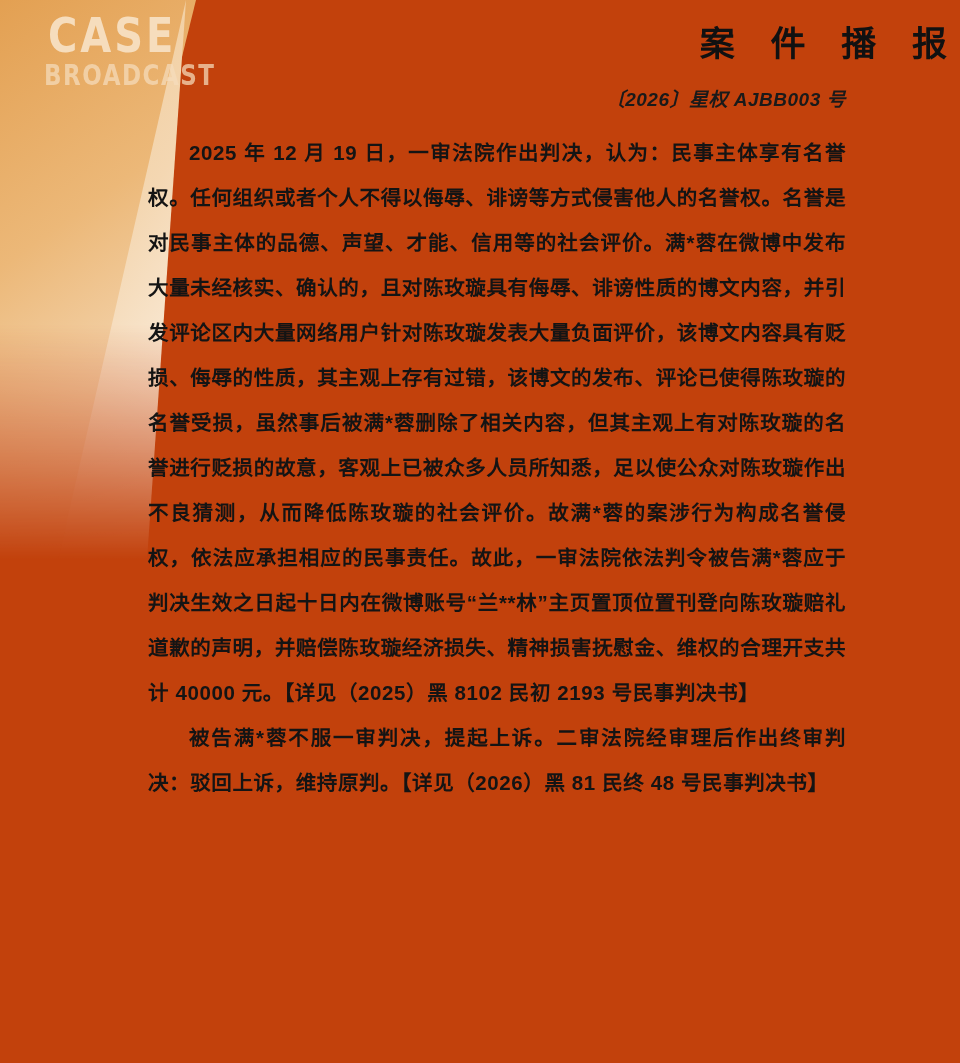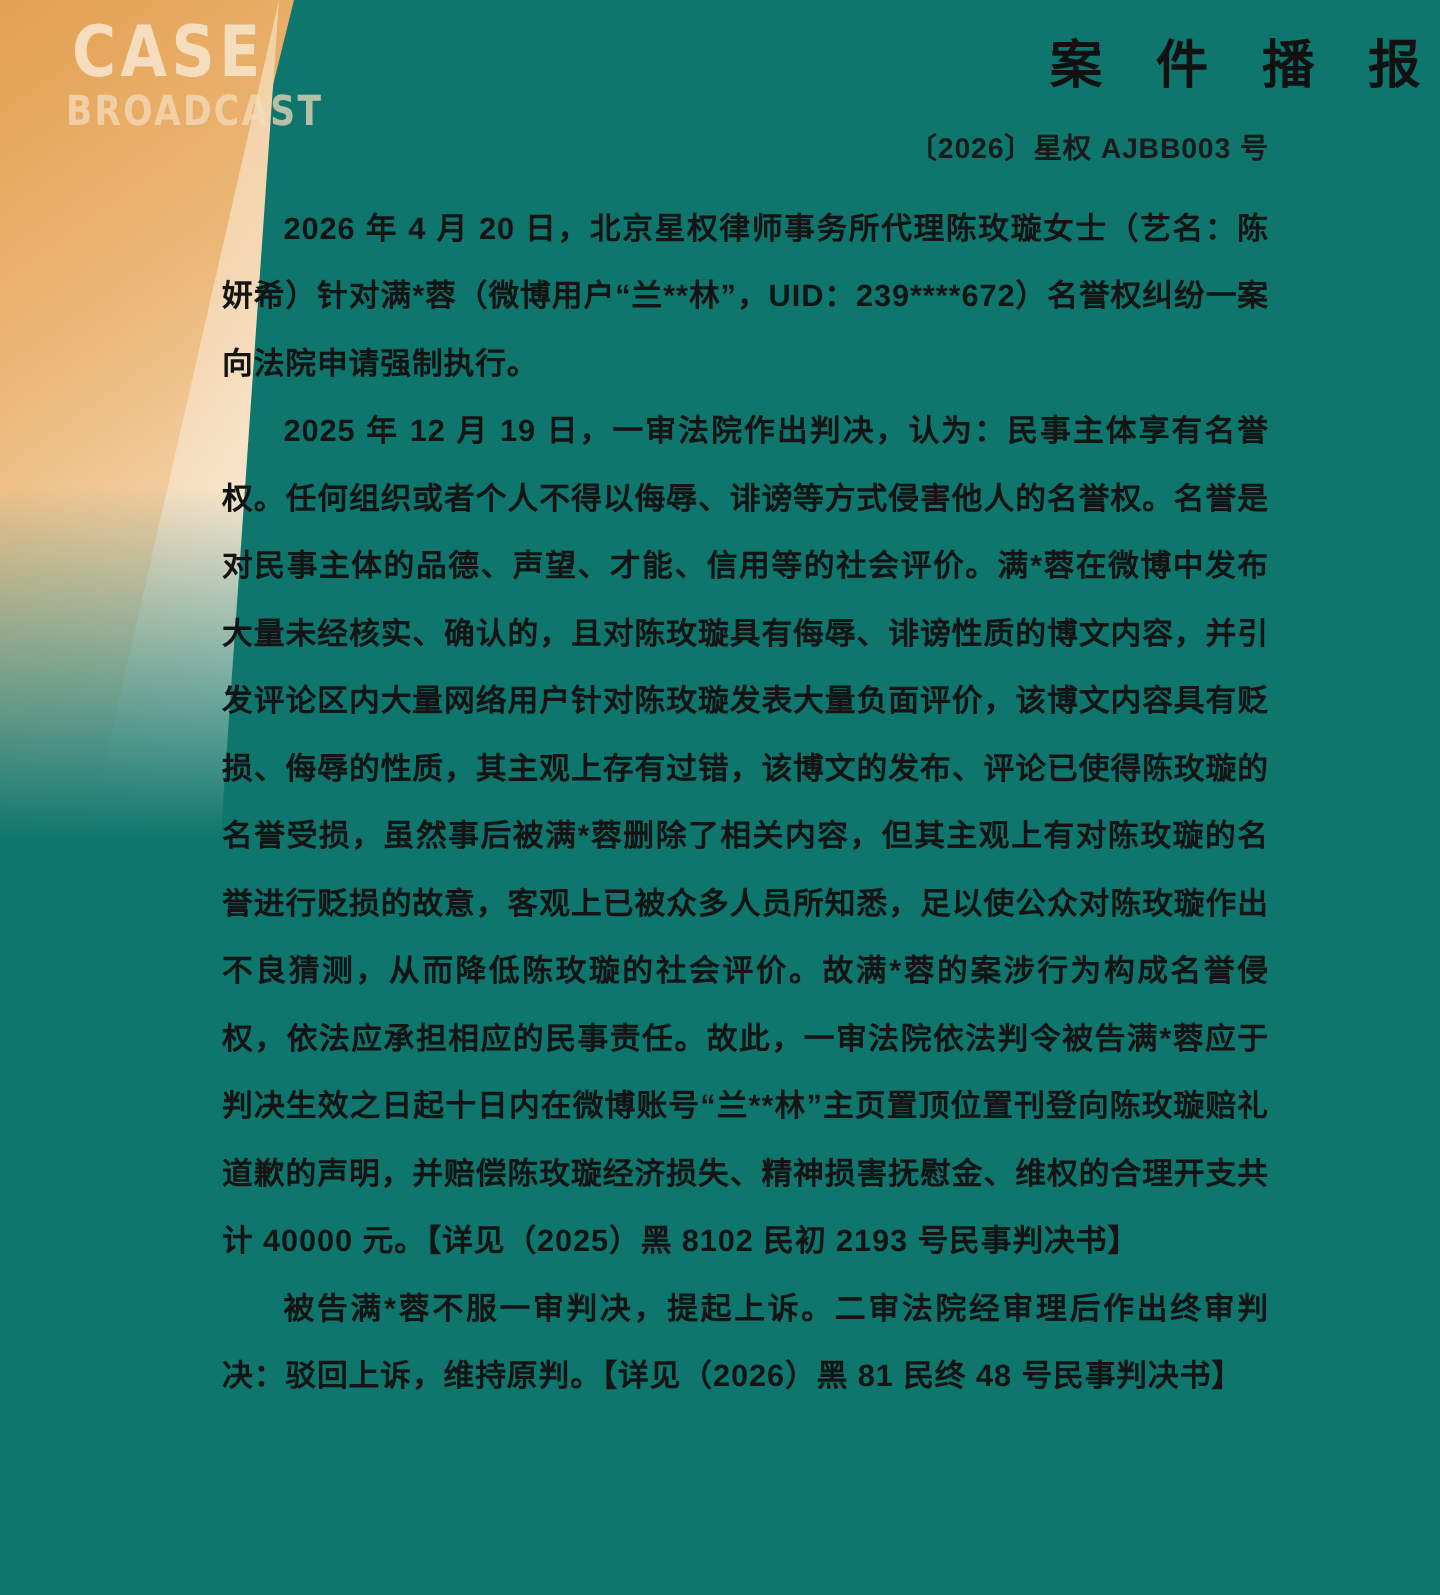--- a/index.html
+++ b/index.html
@@ -9,21 +9,21 @@
     background: #ffffff;
   }
   body {
     font-family: "Liberation Sans", "DejaVu Sans", sans-serif;
   }
   #page {
     position: relative;
     width: 960px;
     height: 1063px;
     overflow: hidden;
-    background: #0f766e;
+    background: #c2410c;
   }
 
   
   .decor {
     position: absolute;
     left: 0;
     top: 0;
     width: 340px;
     height: 560px;
     overflow: hidden;
@@ -82,20 +82,21 @@
 
   .case-no {
     text-align: right;
     font-size: 19px;
     font-weight: 700;
     color: #1a1a1a;
     margin: 0;
     padding: 22px 114px 0 0;
     letter-spacing: .5px;
     line-height: 1.3;
+    font-style: italic;
   }
 
   .body-block {
     padding: 18px 114px 0 148px;
   }
 
   p.para {
     margin: 0 0 0 0;
     font-size: 20.5px;
     font-weight: 700;
@@ -153,20 +154,19 @@
   <div class="watermark wm-case">CASE</div>
   <div class="watermark wm-broadcast">BROADCAST</div>
 
   <div class="content">
 
     <h1 class="doc-title">案 件 播 报</h1>
 
     <div class="case-no">〔2026〕星权 AJBB003 号</div>
 
     <div class="body-block">
-      <p class="para">2026 年 4 月 20 日，北京星权律师事务所代理陈玫璇女士（艺名：陈妍希）针对满*蓉（微博用户“兰**林”，UID：239****672）名誉权纠纷一案向法院申请强制执行。</p>
       <p class="para">2025 年 12 月 19 日，一审法院作出判决，认为：民事主体享有名誉权。任何组织或者个人不得以侮辱、诽谤等方式侵害他人的名誉权。名誉是对民事主体的品德、声望、才能、信用等的社会评价。满*蓉在微博中发布大量未经核实、确认的，且对陈玫璇具有侮辱、诽谤性质的博文内容，并引发评论区内大量网络用户针对陈玫璇发表大量负面评价，该博文内容具有贬损、侮辱的性质，其主观上存有过错，该博文的发布、评论已使得陈玫璇的名誉受损，虽然事后被满*蓉删除了相关内容，但其主观上有对陈玫璇的名誉进行贬损的故意，客观上已被众多人员所知悉，足以使公众对陈玫璇作出不良猜测，从而降低陈玫璇的社会评价。故满*蓉的案涉行为构成名誉侵权，依法应承担相应的民事责任。故此，一审法院依法判令被告满*蓉应于判决生效之日起十日内在微博账号“兰**林”主页置顶位置刊登向陈玫璇赔礼道歉的声明，并赔偿陈玫璇经济损失、精神损害抚慰金、维权的合理开支共计 40000 元。【详见（2025）黑 8102 民初 2193 号民事判决书】</p>
       <p class="para">被告满*蓉不服一审判决，提起上诉。二审法院经审理后作出终审判决：驳回上诉，维持原判。【详见（2026）黑 81 民终 48 号民事判决书】</p>
 
     </div>
 
   </div>
 </div>
 
 </body></html>

